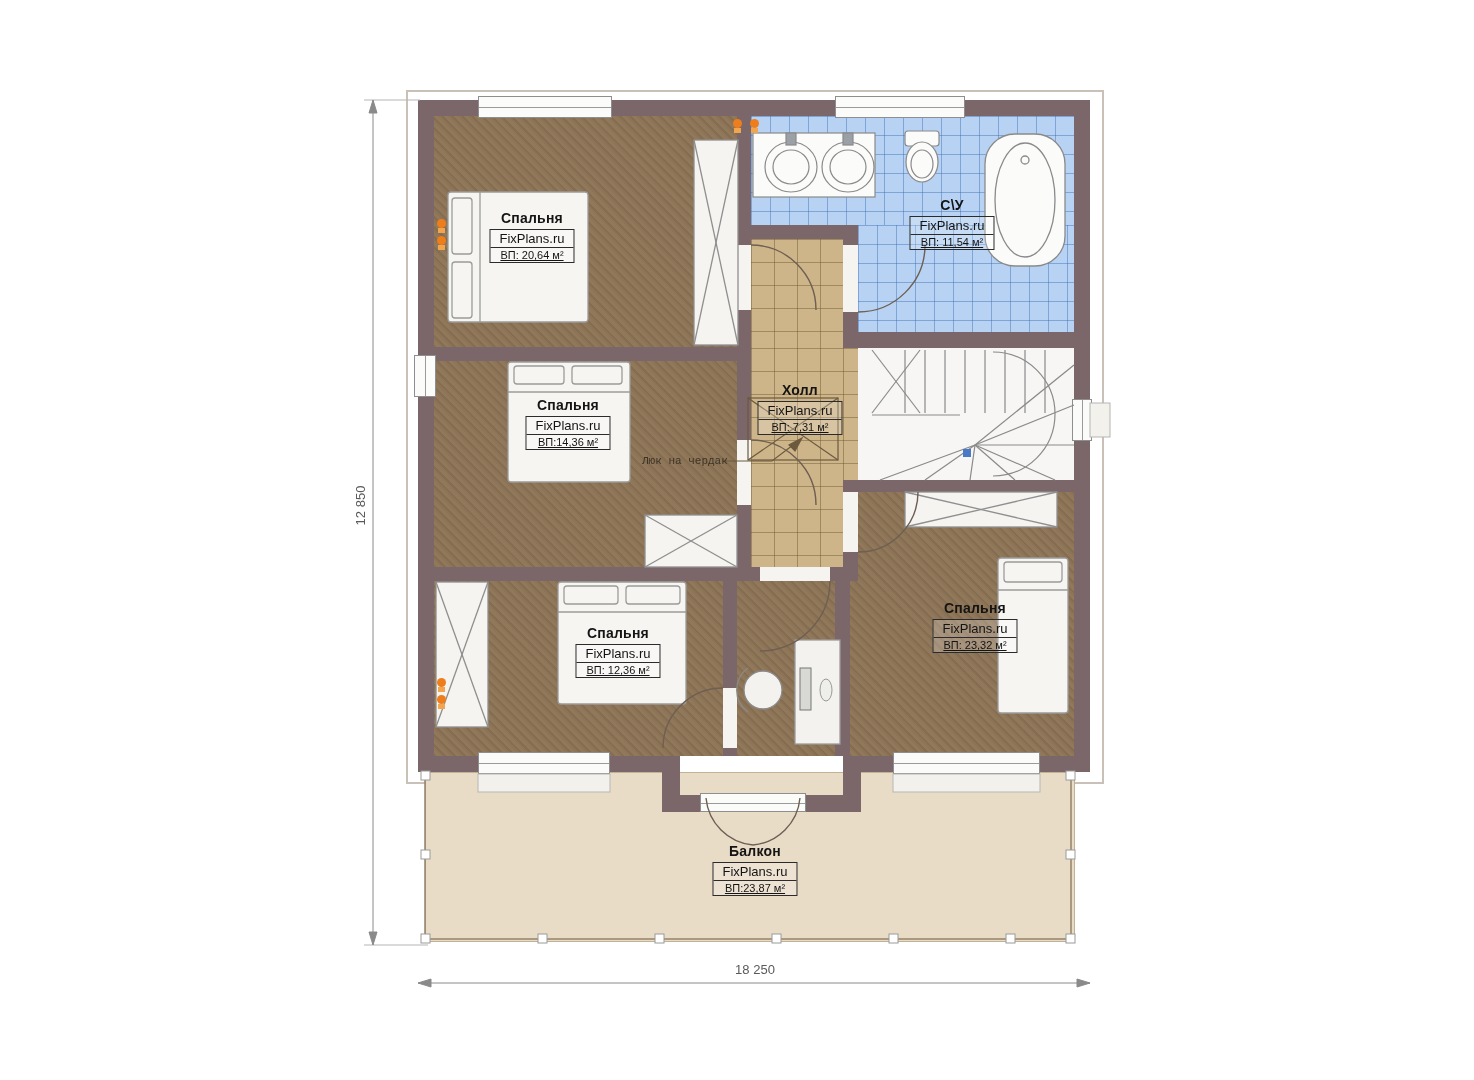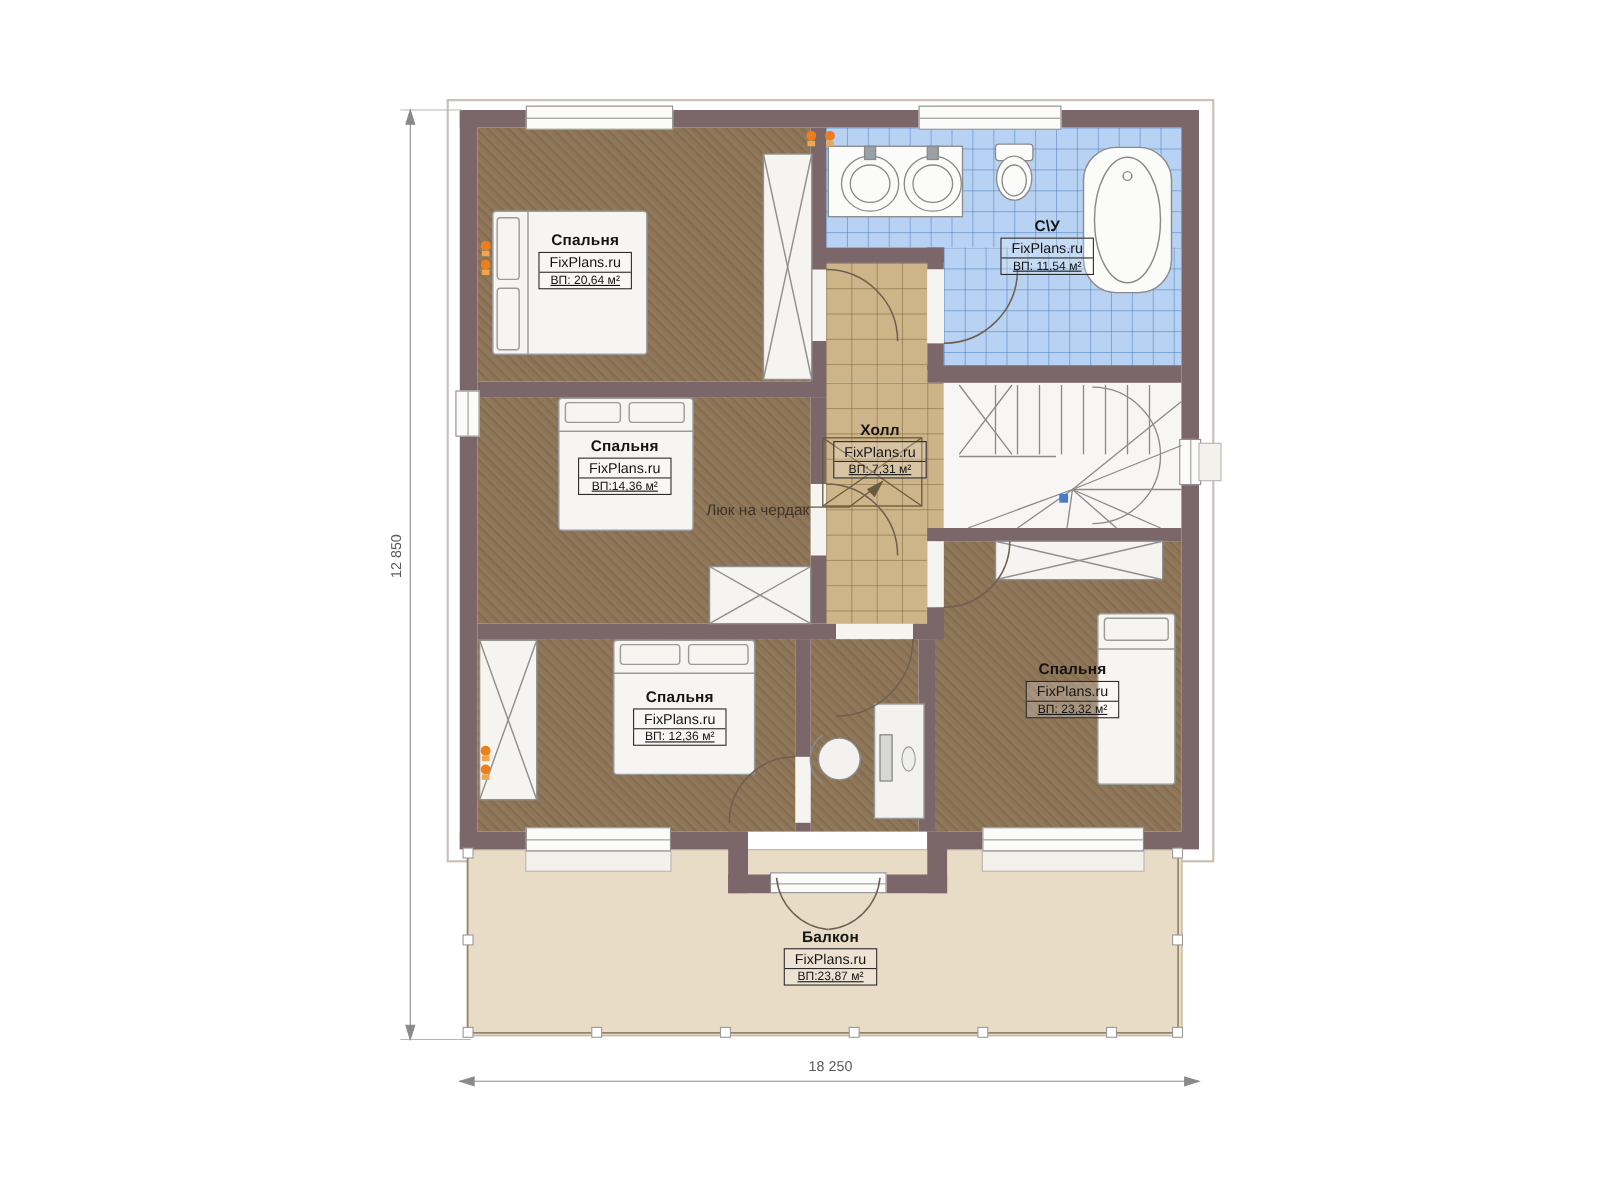--- a/index.html
+++ b/index.html
@@ -24,21 +24,21 @@
   .window.v::after{content:'';position:absolute;top:0;bottom:0;left:50%;width:1px;background:#9a9a9a;}
   .doorgap{position:absolute;background:#f6f4f1;z-index:8;}
   svg.overlay{position:absolute;left:0;top:0;z-index:20;pointer-events:none;}
   .room-label{position:absolute;transform:translateX(-50%);text-align:center;color:#141414;z-index:30;white-space:nowrap;}
   .rl-name{font-weight:bold;font-size:14px;margin-bottom:3px;letter-spacing:.2px;}
   .rl-box{display:inline-block;border:1px solid #2b2b2b;background:rgba(255,255,255,.22);}
   .rl-brand{padding:1px 9px;border-bottom:1px solid #2b2b2b;font-size:13px;}
   .rl-area{padding:1px 9px;font-size:11px;text-decoration:underline;}
   .dim{position:absolute;color:#5a5a5a;font-size:13px;z-index:30;text-align:center;}
   .dim.vertical{transform:rotate(-90deg);}
-  .attic-label{position:absolute;color:#3d3326;font-size:14px;z-index:30;white-space:nowrap;}
+  .attic-label{position:absolute;color:#3d3326;font-size:11px;z-index:30;white-space:nowrap;font-family:Liberation Mono, monospace;}
   .socket{position:absolute;width:9px;height:9px;border-radius:50%;background:#ee7d1c;z-index:25;}
   .socket::after{content:'';position:absolute;top:9px;left:1px;width:7px;height:5px;background:#f2a54f;}
 </style>
 </head>
 <body>
 
 <div id="stage">
 
   <div class="eaves" style="left:406px;top:90px;width:694px;height:690px;"></div>
 

